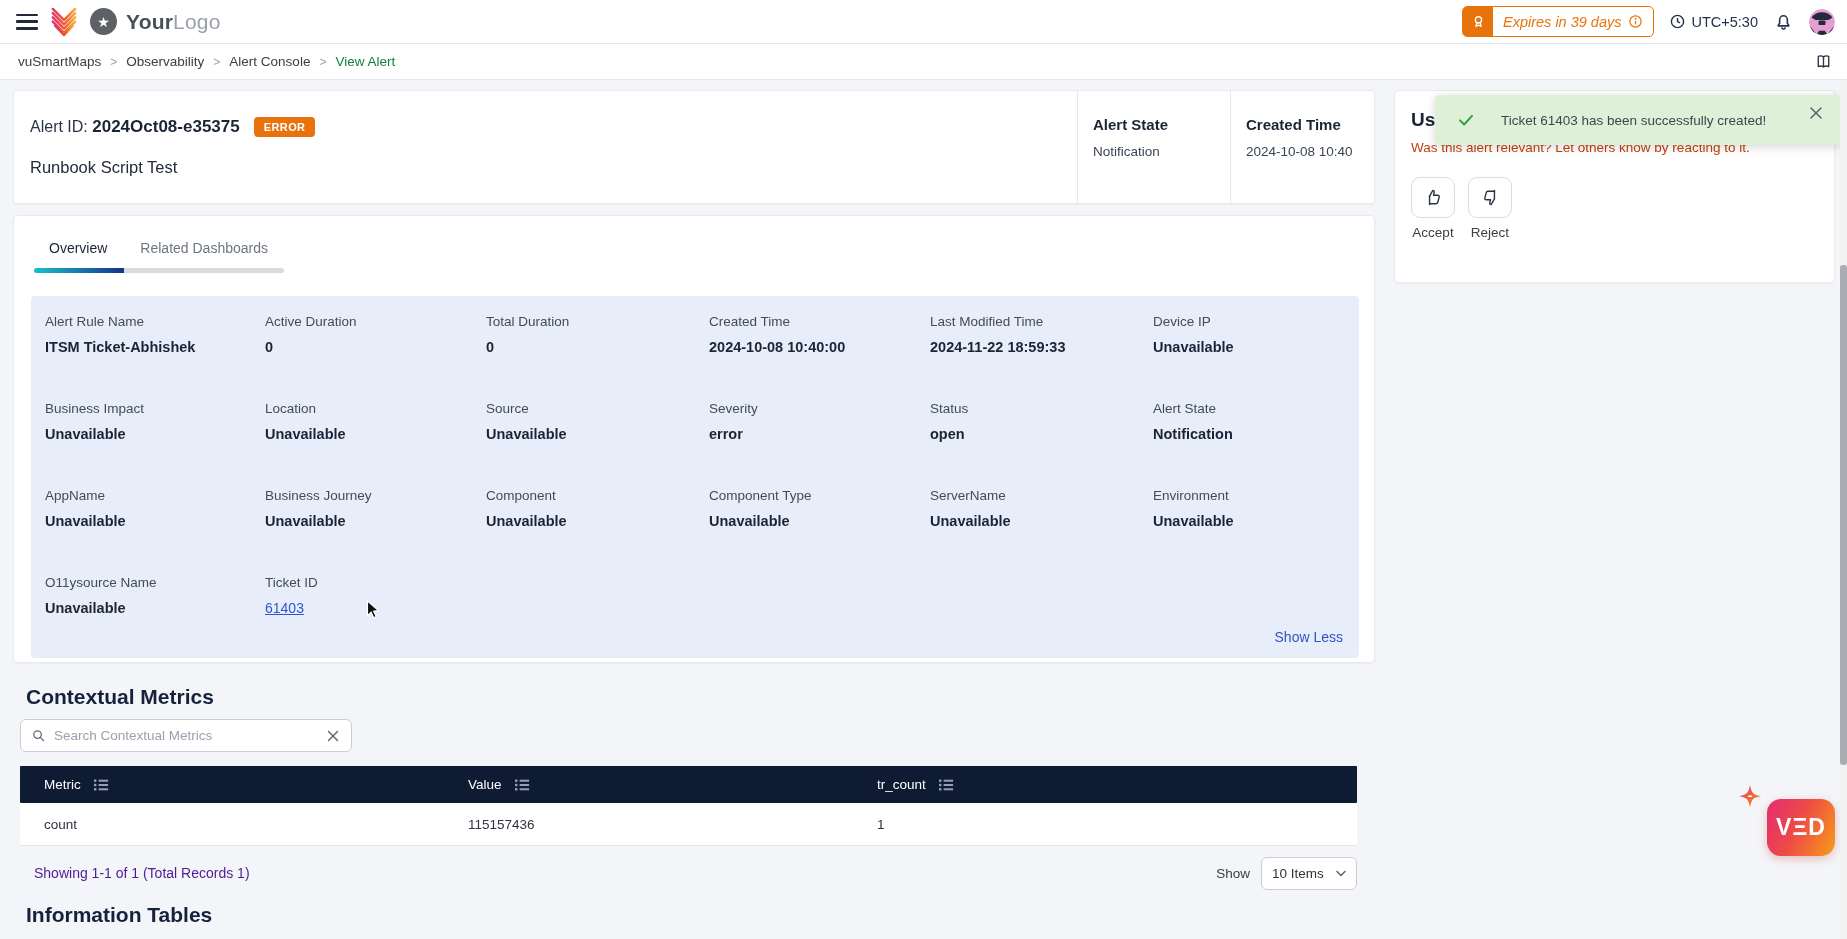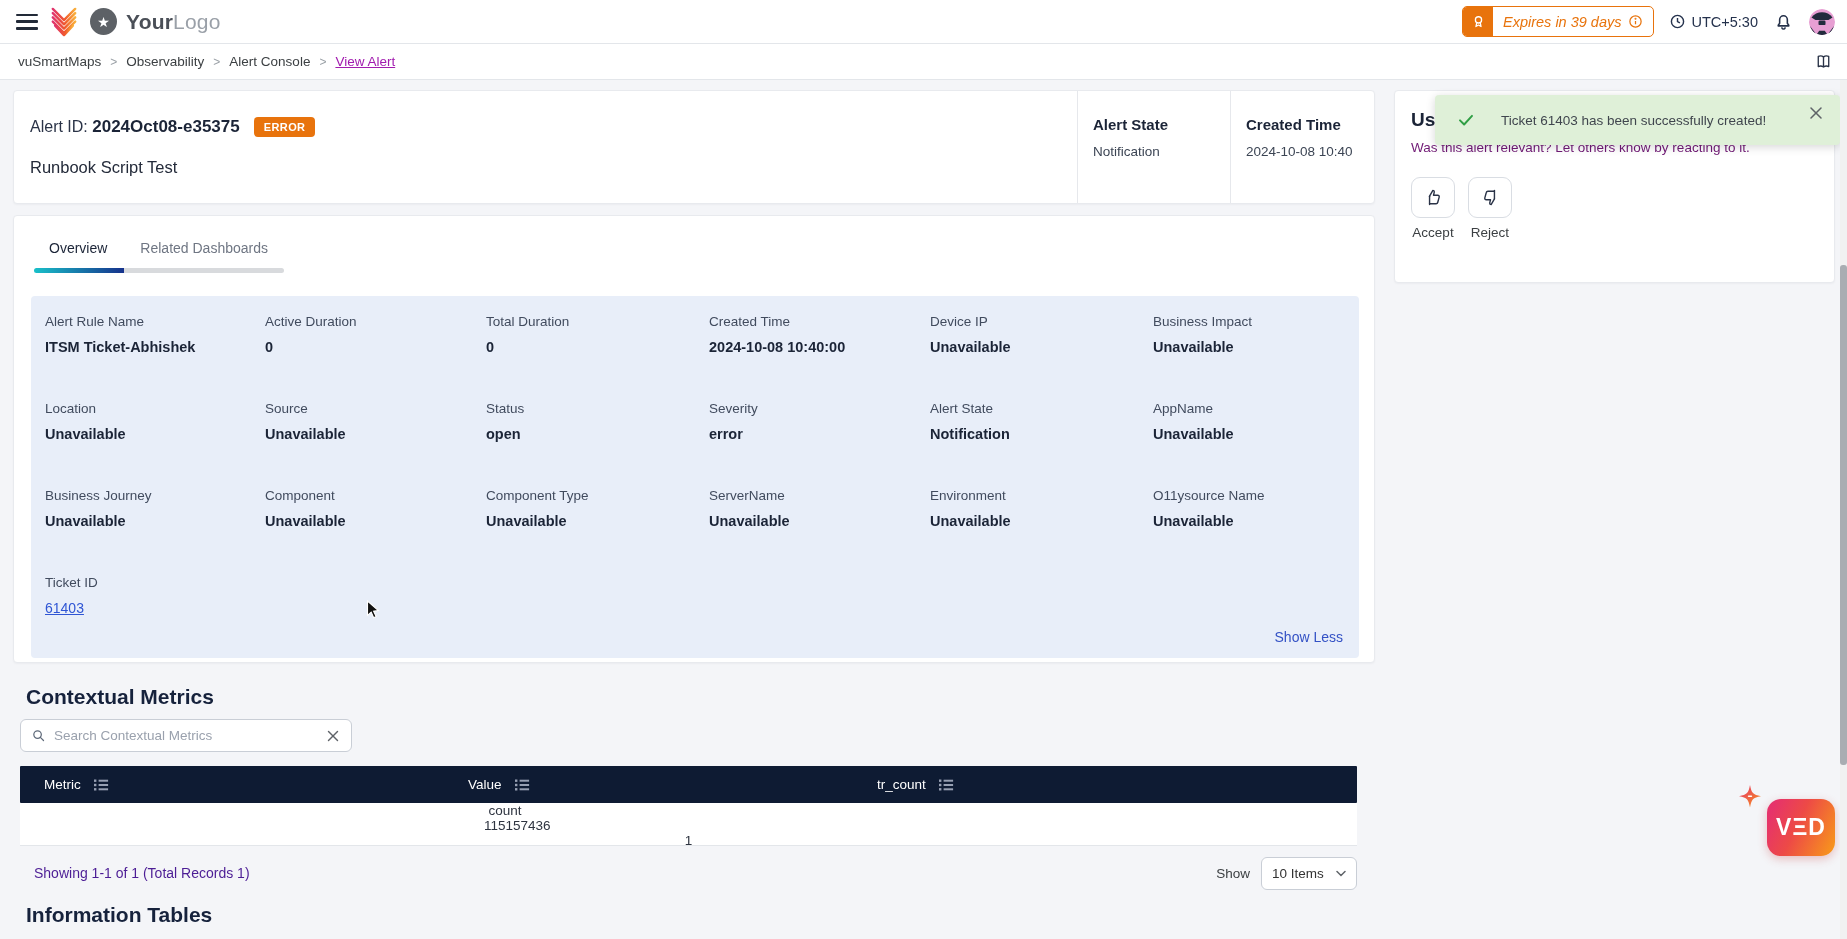--- a/index.html
+++ b/index.html
@@ -32,21 +32,21 @@
   .tz { display:flex; align-items:center; gap:6px; color:#25324d; font-size:14.5px; }
   .icon-btn { background:none; border:none; cursor:pointer; display:flex; align-items:center; }
   .avatar { width:26px; height:26px; border-radius:50%; overflow:hidden; cursor:pointer; }
 
   .breadcrumb-bar {
     position:absolute; left:0; top:44px; width:1847px; height:36px; background:#fff;
     border-bottom:1px solid #e3e6ea; display:flex; align-items:center; padding:0 14px 0 18px; z-index:15;
   }
   .crumbs { display:flex; align-items:center; gap:9px; font-size:13.5px; }
   .crumb { color:#3c4043; cursor:pointer; }
-  .crumb.current { color:#a21caf;text-decoration:underline; }
+  .crumb.current { color:#15803d; }
   .crumb-sep { color:#9aa0a6; font-size:12px; }
   .bc-book { margin-left:auto; }
 
   
   .card { position:absolute; background:#fff; border:1px solid #e8eaee; border-radius:4px; box-shadow:0 1px 2px rgba(20,30,60,.04); }
 
   
   #alert-card { left:13px; top:90px; width:1362px; height:114px; display:flex; }
   .ah-left { flex:1; padding:26px 0 0 16px; }
   .ah-id-row { display:flex; align-items:center; gap:14px; }
@@ -56,21 +56,21 @@
     padding:4px 10px; border-radius:4px; }
   .ah-title { margin-top:21px; font-size:16.5px; color:#242b3a; }
   .ah-col { border-left:1px solid #e6e8ec; padding:25px 0 0 15px; }
   .ah-col.c1 { width:153px; } .ah-col.c2 { width:144px; }
   .ah-col-label { font-size:15px; font-weight:700; color:#1b2437; }
   .ah-col-value { margin-top:11px; font-size:13.5px; color:#3c4554; }
 
   
   #reaction-card { left:1394px; top:90px; width:441px; height:193px; padding:18px 16px; }
   .ur-title { font-size:19px; font-weight:700; color:#1b2437; }
-  .ur-sub { margin-top:9px; font-size:13.5px; color:#701a75; }
+  .ur-sub { margin-top:9px; font-size:13.5px; color:#c2410c; }
   .ur-buttons { margin-top:22px; display:flex; gap:13px; }
   .ur-btn-wrap { display:flex; flex-direction:column; align-items:center; gap:7px; }
   .ur-btn { width:44px; height:41px; border:1px solid #d9dde3; border-radius:9px; background:#fff;
     display:flex; align-items:center; justify-content:center; cursor:pointer; }
   .ur-btn-label { font-size:13.5px; color:#3c4043; }
 
   
   #toast { position:absolute; left:1435px; top:95px; width:405px; height:50px; background:#dff0d8;
     border-radius:4px; box-shadow:0 2px 10px rgba(0,0,0,.16); z-index:60; display:flex; align-items:center; padding:0 14px 0 22px; }
   .toast-msg { font-size:13.5px; color:#40464e; margin-left:26px; }
@@ -101,21 +101,21 @@
   .search-box { position:absolute; left:20px; top:719px; width:332px; height:33px; background:#fff;
     border:1px solid #c9ced6; border-radius:6px; display:flex; align-items:center; padding:0 10px; }
   .search-box input { flex:1; border:none; outline:none; font-size:13.5px; color:#3b82f6; margin-left:8px; background:transparent;
     font-family:"Liberation Sans","DejaVu Sans",sans-serif; }
   .search-box input::placeholder { color:#9aa1ad; }
   .search-clear { background:none; border:none; cursor:pointer; display:flex; padding:2px; }
 
   .metrics-table { position:absolute; left:20px; top:766px; width:1337px; }
   .mt-header { height:37px; background:#0E1B33; display:flex; align-items:center; color:#fff; border-radius:1px; }
   .mt-hcell { display:flex; align-items:center; gap:13px; font-size:13.5px; font-weight:400; cursor:pointer; }
-  .mt-row { height:43px; background:#fff; display:flex; align-items:center; border-bottom:1px solid #e3e6ea; font-size:13.5px; color:#2e3440;flex-direction:column; }
+  .mt-row { height:43px; background:#fff; display:flex; align-items:center; border-bottom:1px solid #e3e6ea; font-size:13.5px; color:#2e3440; }
   .colM { width:448px; padding-left:24px; }
   .colV { width:409px; }
   .colT { flex:1; }
 
   .pagination { position:absolute; left:20px; top:853px; width:1337px; height:40px; display:flex; align-items:center; }
   .pg-summary { font-size:14px; color:#4c1d95; margin-left:14px; }
   .pg-right { margin-left:auto; display:flex; align-items:center; gap:11px; }
   .pg-show { font-size:13.5px; color:#3c4043; }
   .pg-select { width:96px; height:33px; border:1px solid #c9ced6; border-radius:6px; background:#fff; display:flex;
     align-items:center; justify-content:space-between; padding:0 10px; font-size:13.5px; color:#333; cursor:pointer; }
@@ -311,43 +311,47 @@
           </div>
         <div>
             <div class="f-label">Total Duration</div>
             <div class="f-value">0</div>
           </div>
         <div>
             <div class="f-label">Created Time</div>
             <div class="f-value">2024-10-08 10:40:00</div>
           </div>
         <div>
+            <div class="f-label">Last Modified Time</div>
+            <div class="f-value">2024-11-22 18:59:33</div>
+          </div>
+        <div>
             <div class="f-label">Device IP</div>
             <div class="f-value">Unavailable</div>
           </div>
 
         <div>
             <div class="f-label">Business Impact</div>
             <div class="f-value">Unavailable</div>
           </div>
         <div>
             <div class="f-label">Location</div>
             <div class="f-value">Unavailable</div>
           </div>
         <div>
             <div class="f-label">Source</div>
             <div class="f-value">Unavailable</div>
+          </div>
+        <div>
+            <div class="f-label">Severity</div>
+            <div class="f-value">error</div>
           </div>
         <div>
             <div class="f-label">Status</div>
             <div class="f-value">open</div>
-          </div>
-        <div>
-            <div class="f-label">Severity</div>
-            <div class="f-value">error</div>
           </div>
         <div>
             <div class="f-label">Alert State</div>
             <div class="f-value">Notification</div>
           </div>
 
         <div>
             <div class="f-label">AppName</div>
             <div class="f-value">Unavailable</div>
           </div>

